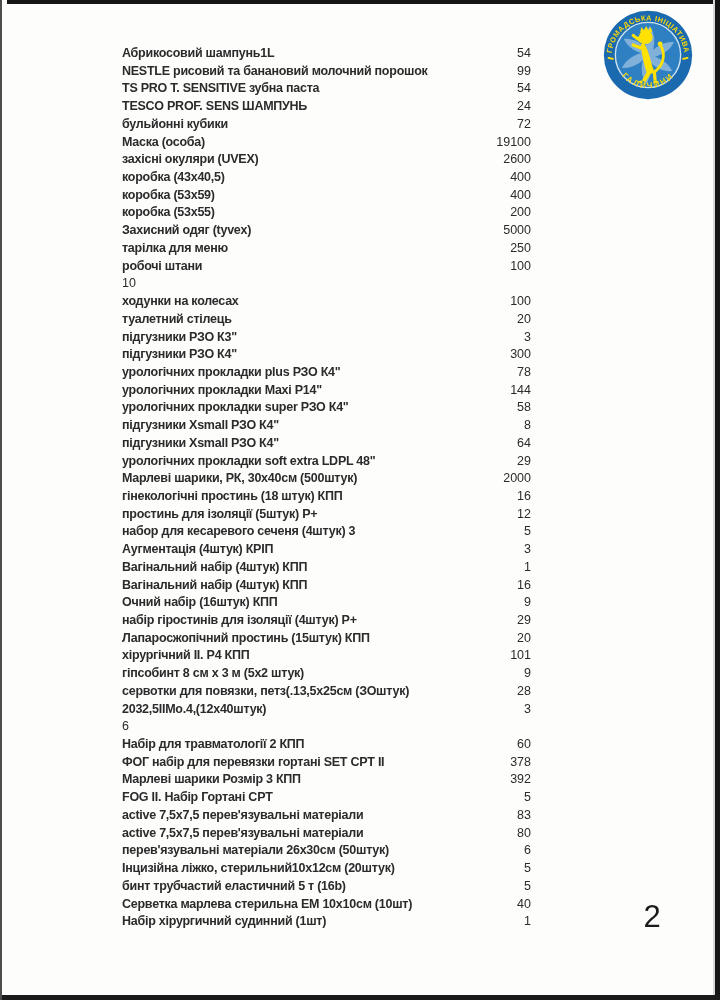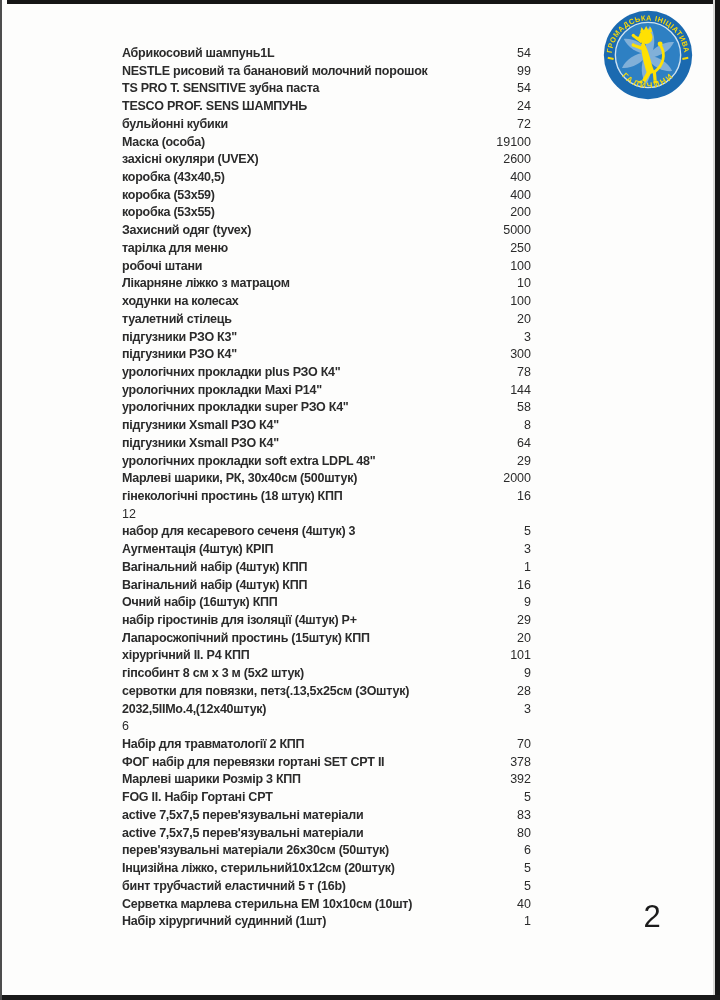--- a/index.html
+++ b/index.html
@@ -140,21 +140,20 @@
       </div>
       <div class="row">
         <span class="iname">тарілка для меню</span>
         <span class="iqty">250</span>
       </div>
       <div class="row">
         <span class="iname">робочі штани</span>
         <span class="iqty">100</span>
       </div>
       <div class="row">
-        <span class="iname">Лікарняне ліжко з матрацом</span>
         <span class="iqty">10</span>
       </div>
       <div class="row">
         <span class="iname">ходунки на колесах</span>
         <span class="iqty">100</span>
       </div>
       <div class="row">
         <span class="iname">туалетний стілець</span>
         <span class="iqty">20</span>
       </div>
@@ -192,20 +191,21 @@
       </div>
       <div class="row">
         <span class="iname">Марлеві шарики, РК, 30х40см (500штук)</span>
         <span class="iqty">2000</span>
       </div>
       <div class="row">
         <span class="iname">гінекологічні простинь (18 штук) КПП</span>
         <span class="iqty">16</span>
       </div>
       <div class="row">
+        <span class="iname">простинь для ізоляції (5штук) Р+</span>
         <span class="iqty">12</span>
       </div>
       <div class="row">
         <span class="iname">набор для кесаревого сеченя (4штук) 3</span>
         <span class="iqty">5</span>
       </div>
       <div class="row">
         <span class="iname">Аугментація (4штук) КРІП</span>
         <span class="iqty">3</span>
       </div>
@@ -243,21 +243,21 @@
       </div>
       <div class="row">
         <span class="iname">2032,5IIМо.4,(12х40штук)</span>
         <span class="iqty">3</span>
       </div>
       <div class="row">
         <span class="iqty">6</span>
       </div>
       <div class="row">
         <span class="iname">Набір для травматології 2 КПП</span>
-        <span class="iqty">70</span>
+        <span class="iqty">60</span>
       </div>
       <div class="row">
         <span class="iname">ФОГ набір для перевязки гортані SET CPT II</span>
         <span class="iqty">378</span>
       </div>
       <div class="row">
         <span class="iname">Марлеві шарики Розмір 3 КПП</span>
         <span class="iqty">392</span>
       </div>
       <div class="row">

